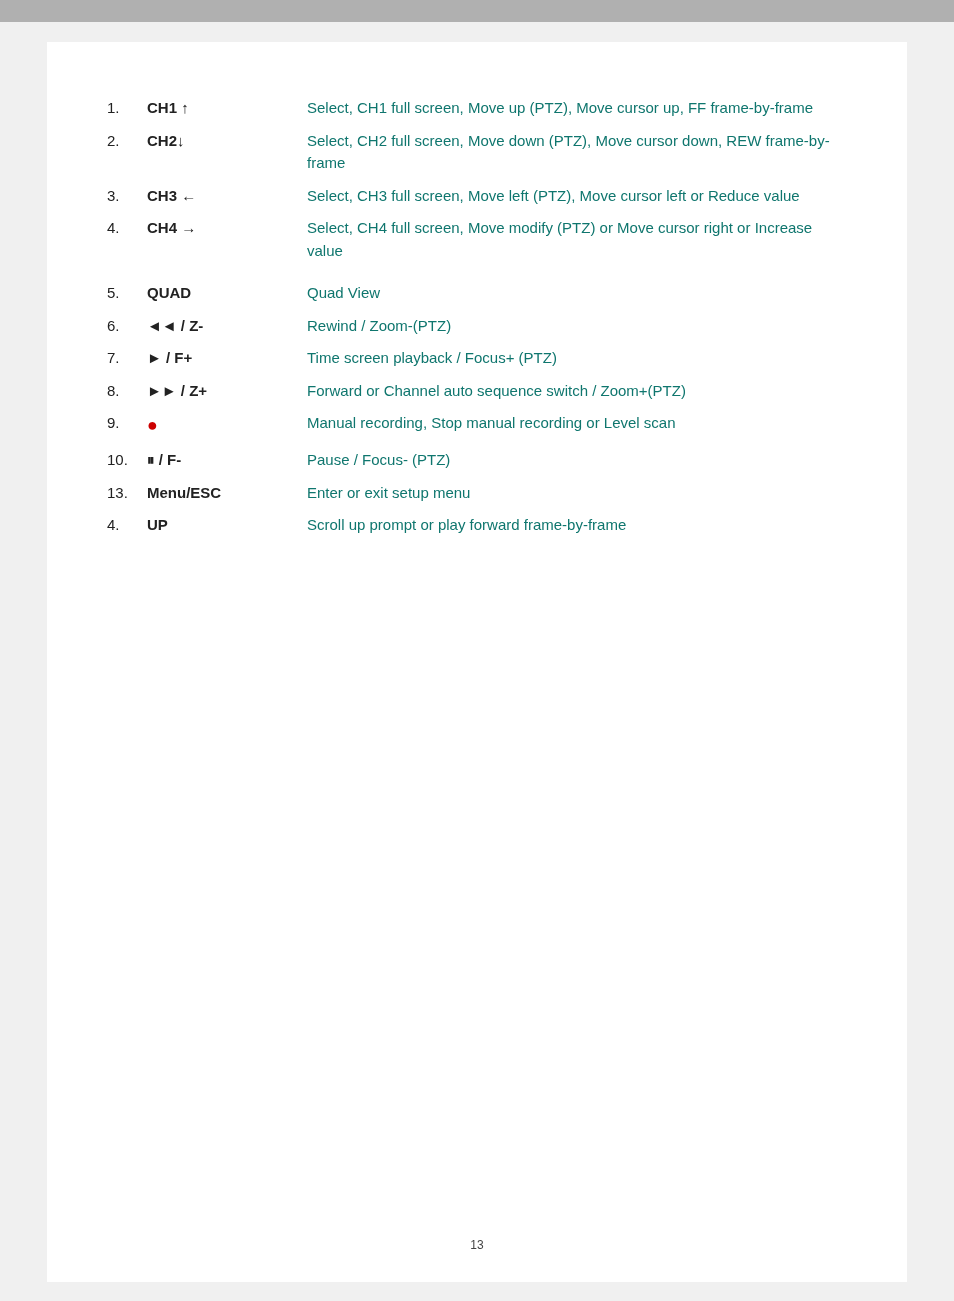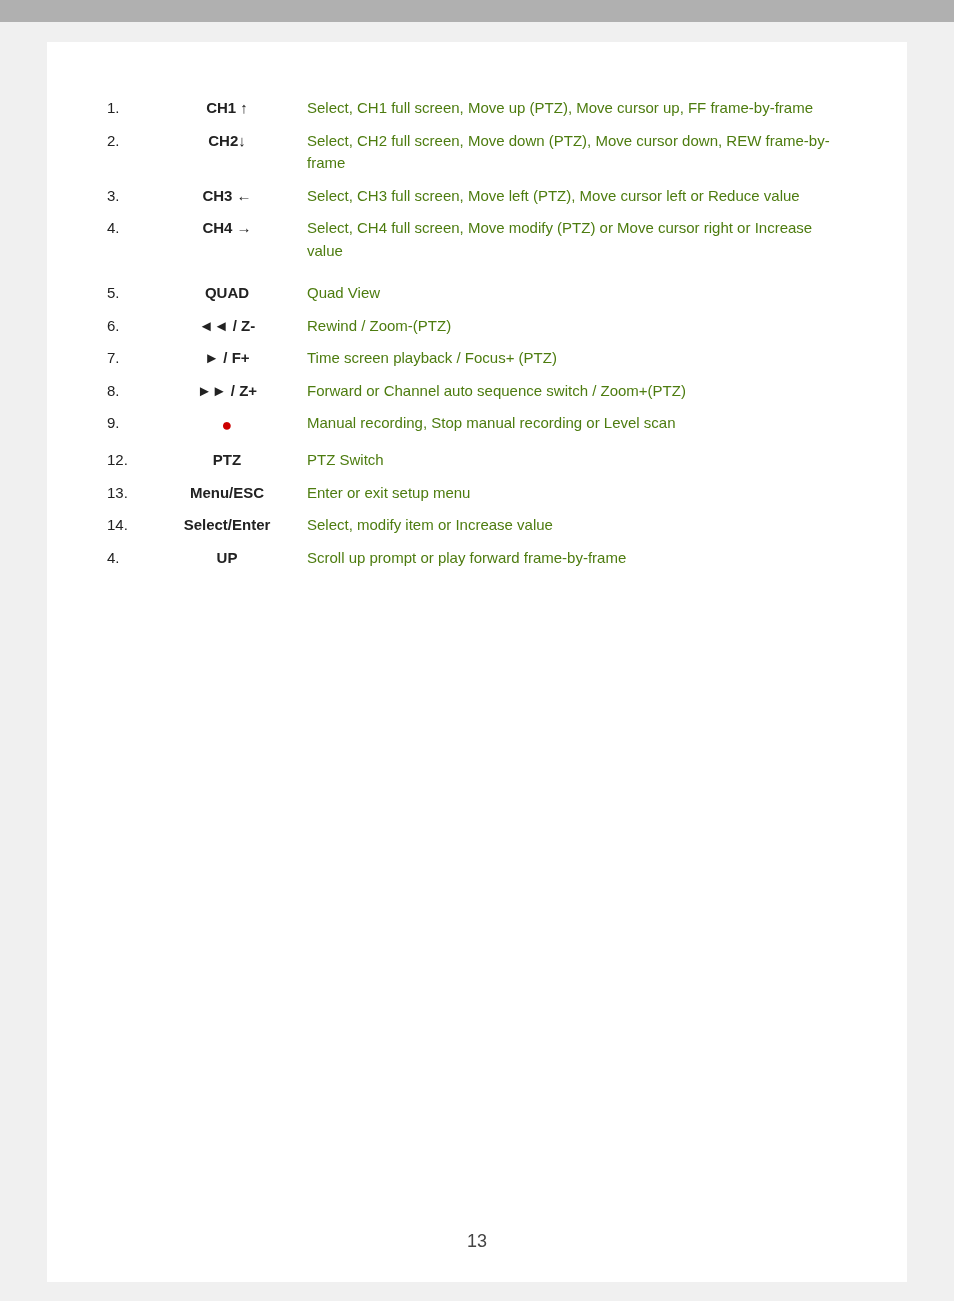--- a/index.html
+++ b/index.html
@@ -50,39 +50,38 @@
       color: #222;
       padding-right: 4px;
       white-space: nowrap;
     }
 
     .col-label {
       width: 160px;
       font-weight: bold;
       padding-right: 10px;
       white-space: nowrap;
-      text-align: center;
     }
 
     .col-desc {
       font-weight: normal;
-      color: #4d7c0f;
+      color: #0f766e;
     }
 
     .red-dot {
       color: #cc0000;
       font-size: 18px;
     }
 
     .page-number {
       position: absolute;
       bottom: 30px;
       left: 50%;
       transform: translateX(-50%);
-      font-size: 18px;
+      font-size: 12px;
       color: #444;
       margin-top: 23px;
     }
 
     .header-bar {
       width: 954px;
       height: 22px;
       background-color: #b0b0b0;
       flex-shrink: 0;
     }
@@ -137,33 +136,28 @@
           <td class="col-num">8.</td>
           <td class="col-label">►► / Z+</td>
           <td class="col-desc">Forward or Channel auto sequence switch / Zoom+(PTZ)</td>
         </tr>
         <tr>
           <td class="col-num">9.</td>
           <td class="col-label"><span class="red-dot">●</span></td>
           <td class="col-desc">Manual recording, Stop manual recording or Level scan</td>
         </tr>
         <tr>
-          <td class="col-num">12.</td>
-          <td class="col-label">PTZ</td>
-          <td class="col-desc">PTZ Switch</td>
+          <td class="col-num">10.</td>
+          <td class="col-label">⏸ / F-</td>
+          <td class="col-desc">Pause / Focus- (PTZ)</td>
         </tr>
         <tr>
           <td class="col-num">13.</td>
           <td class="col-label">Menu/ESC</td>
           <td class="col-desc">Enter or exit setup menu</td>
-        </tr>
-        <tr>
-          <td class="col-num">14.</td>
-          <td class="col-label">Select/Enter</td>
-          <td class="col-desc">Select, modify item or Increase value</td>
         </tr>
         <tr>
           <td class="col-num">4.</td>
           <td class="col-label">UP</td>
           <td class="col-desc">Scroll up prompt or play forward frame-by-frame</td>
         </tr>
       </tbody>
   </table>
 
   <div class="page-number">13</div>

